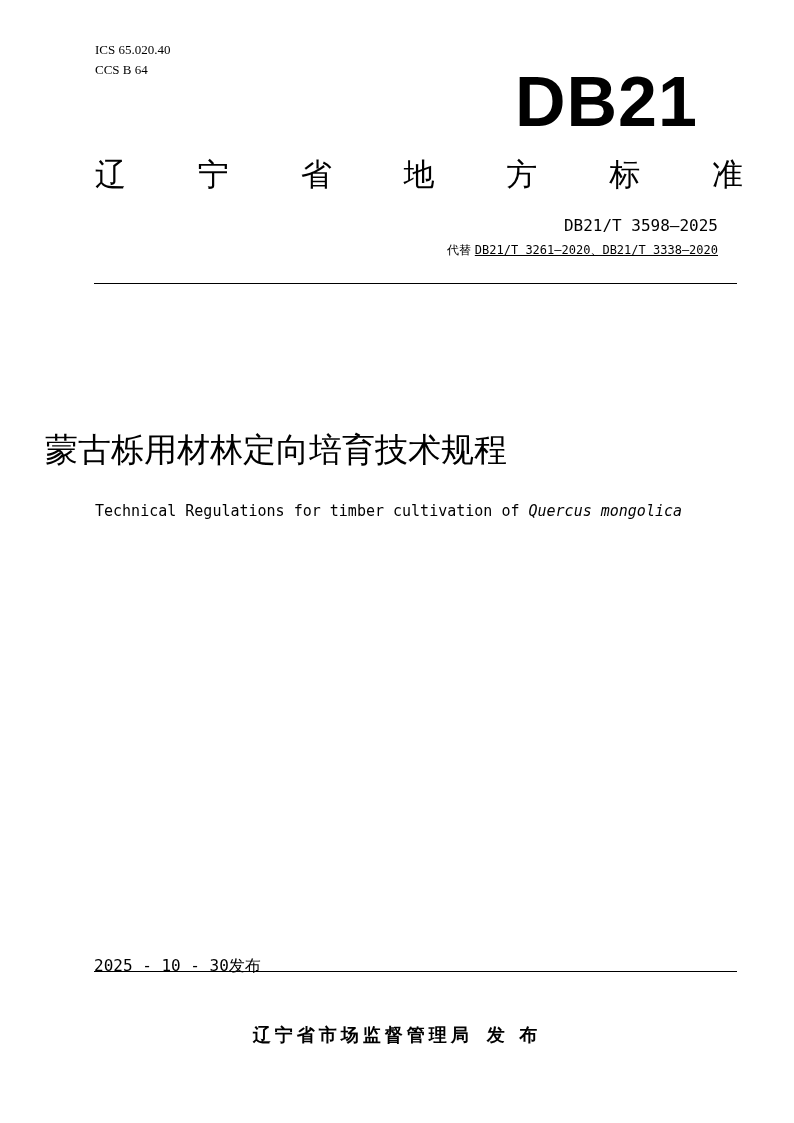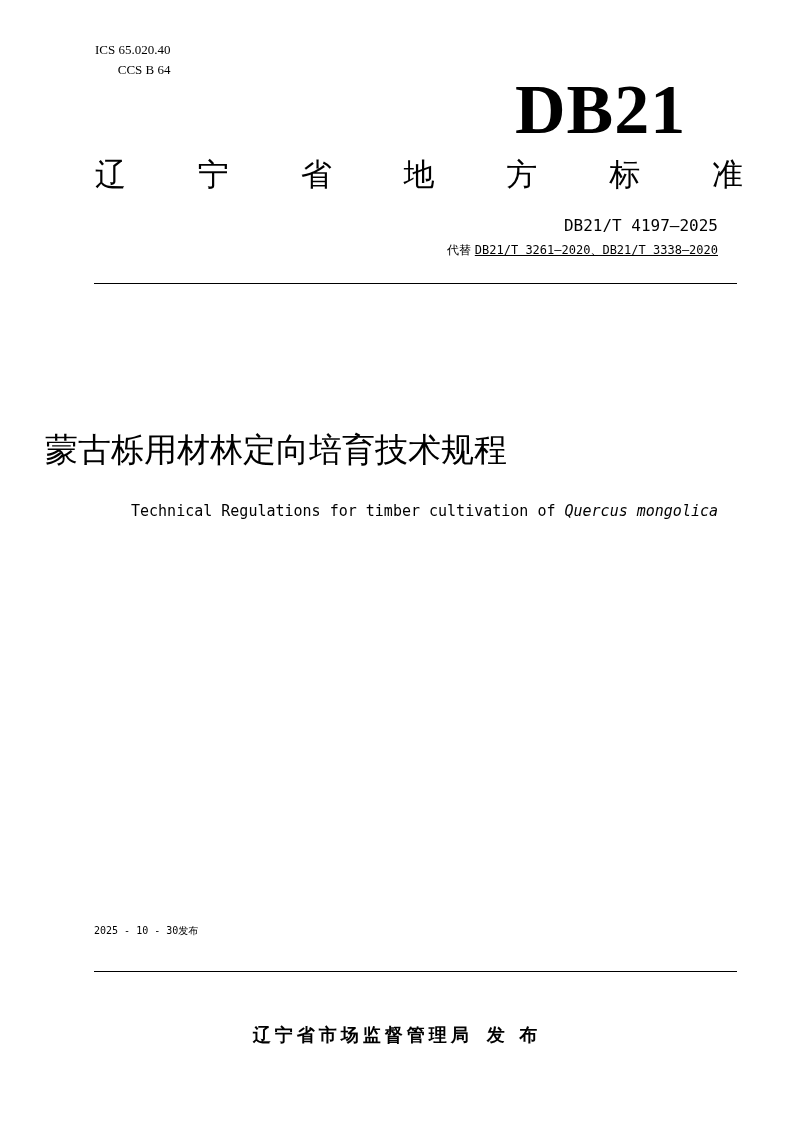--- a/index.html
+++ b/index.html
@@ -1,29 +1,29 @@
 <!DOCTYPE html>
 <html><head>
 <meta charset="utf-8">
 <style>
   html, body { margin: 0; padding: 0; background: #ffffff; }
   body { width: 794px; height: 1123px; position: relative; overflow: hidden; color: #000; font-family: "DejaVu Sans", sans-serif; }
   .abs { position: absolute; }
-  .ics { left: 95px; top: 40px; font-family: "Liberation Serif", serif; font-size: 13px; line-height: 20px; text-align: right; }
-  .db21 { left: 515px; top: 62px; font-family: Liberation Serif, serif; font-weight: bold; font-size: 70px; line-height: 80px; letter-spacing: 1px; margin-top: 8px; }
+  .ics { left: 95px; top: 40px; font-family: "Liberation Serif", serif; font-size: 13px; line-height: 20px; }
+  .db21 { left: 515px; top: 62px; font-family: Liberation Sans, sans-serif; font-weight: bold; font-size: 70px; line-height: 80px; letter-spacing: 1px; }
   .std-title { left: 95px; top: 152px; width: 648px; display: flex; justify-content: space-between; font-size: 31px; line-height: 44px; }
   .std-no { right: 76px; top: 215px; font-family: "DejaVu Sans Mono", monospace; font-size: 16px; line-height: 22px; text-align: right; }
   .replaces { right: 76px; top: 241px; font-size: 12px; line-height: 18px; text-align: right; }
   .replaces .mono { font-family: "DejaVu Sans Mono", monospace; text-decoration: underline; }
   .rule-top { left: 94px; top: 283px; width: 643px; height: 1px; background: #000; }
   .cn-title { left: 0; width: 652px; top: 426px; text-align: center; font-size: 33px; line-height: 48px; padding-right: 0; }
   .cn-title span { display: inline-block; margin-left: -100px; }
-  .en-title { left: 95px; top: 500px; font-family: "DejaVu Sans Mono", monospace; font-size: 15px; line-height: 22px; margin-left: 36px; }
+  .en-title { left: 95px; top: 500px; font-family: "DejaVu Sans Mono", monospace; font-size: 15px; line-height: 22px; }
   .en-title em { font-style: italic; }
-  .dates { left: 94px; top: 920px; width: 643px; display: flex; justify-content: space-between; font-size: 10px; line-height: 22px; }
+  .dates { left: 94px; top: 955px; width: 643px; display: flex; justify-content: space-between; font-size: 16px; line-height: 22px; }
   .dates .mono { font-family: "DejaVu Sans Mono", monospace; }
   .rule-bottom { left: 94px; top: 971px; width: 643px; height: 1px; background: #000; }
   .publisher { left: 0; width: 794px; top: 1022px; text-align: center; font-size: 18px; line-height: 26px; letter-spacing: 4px; font-weight: bold; }
   .publisher .gap { display: inline-block; width: 14px; }
 </style>
 </head>
 <body>
 
 <div class="abs ics">
   <div>ICS 65.020.40</div>
@@ -35,21 +35,21 @@
 <div class="abs std-title">
   <span>辽</span>
   <span>宁</span>
   <span>省</span>
   <span>地</span>
   <span>方</span>
   <span>标</span>
   <span>准</span>
 </div>
 
-<div class="abs std-no">DB21/T 4197—2025</div>
+<div class="abs std-no">DB21/T 3598—2025</div>
 
 <div class="abs replaces">
   <span>代替</span>
   <span class="mono">DB21/T 3261—2020、DB21/T 3338—2020</span>
 </div>
 
 <div class="abs rule-top"></div>
 
 <div class="abs cn-title">
   <span>蒙古栎用材林定向培育技术规程</span>

